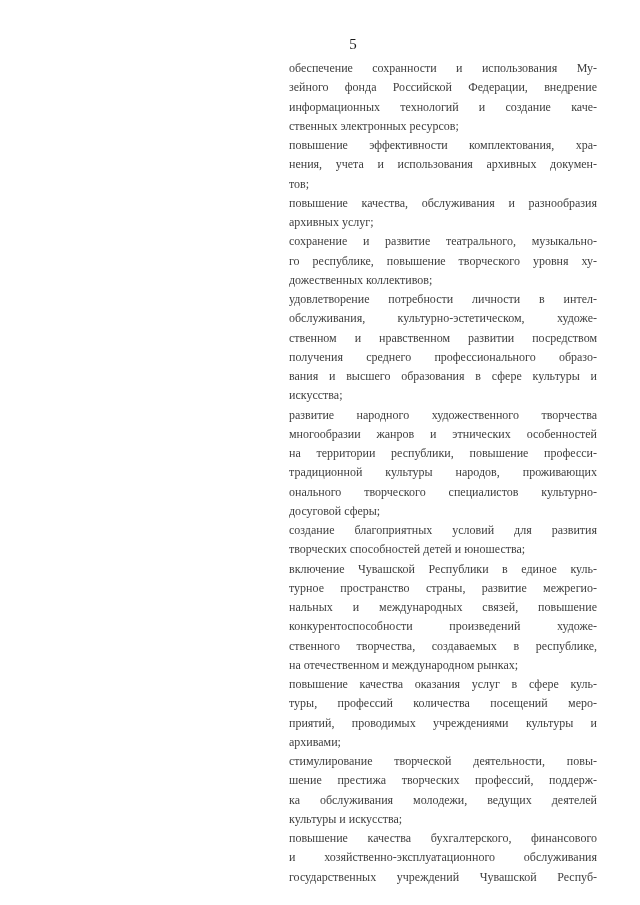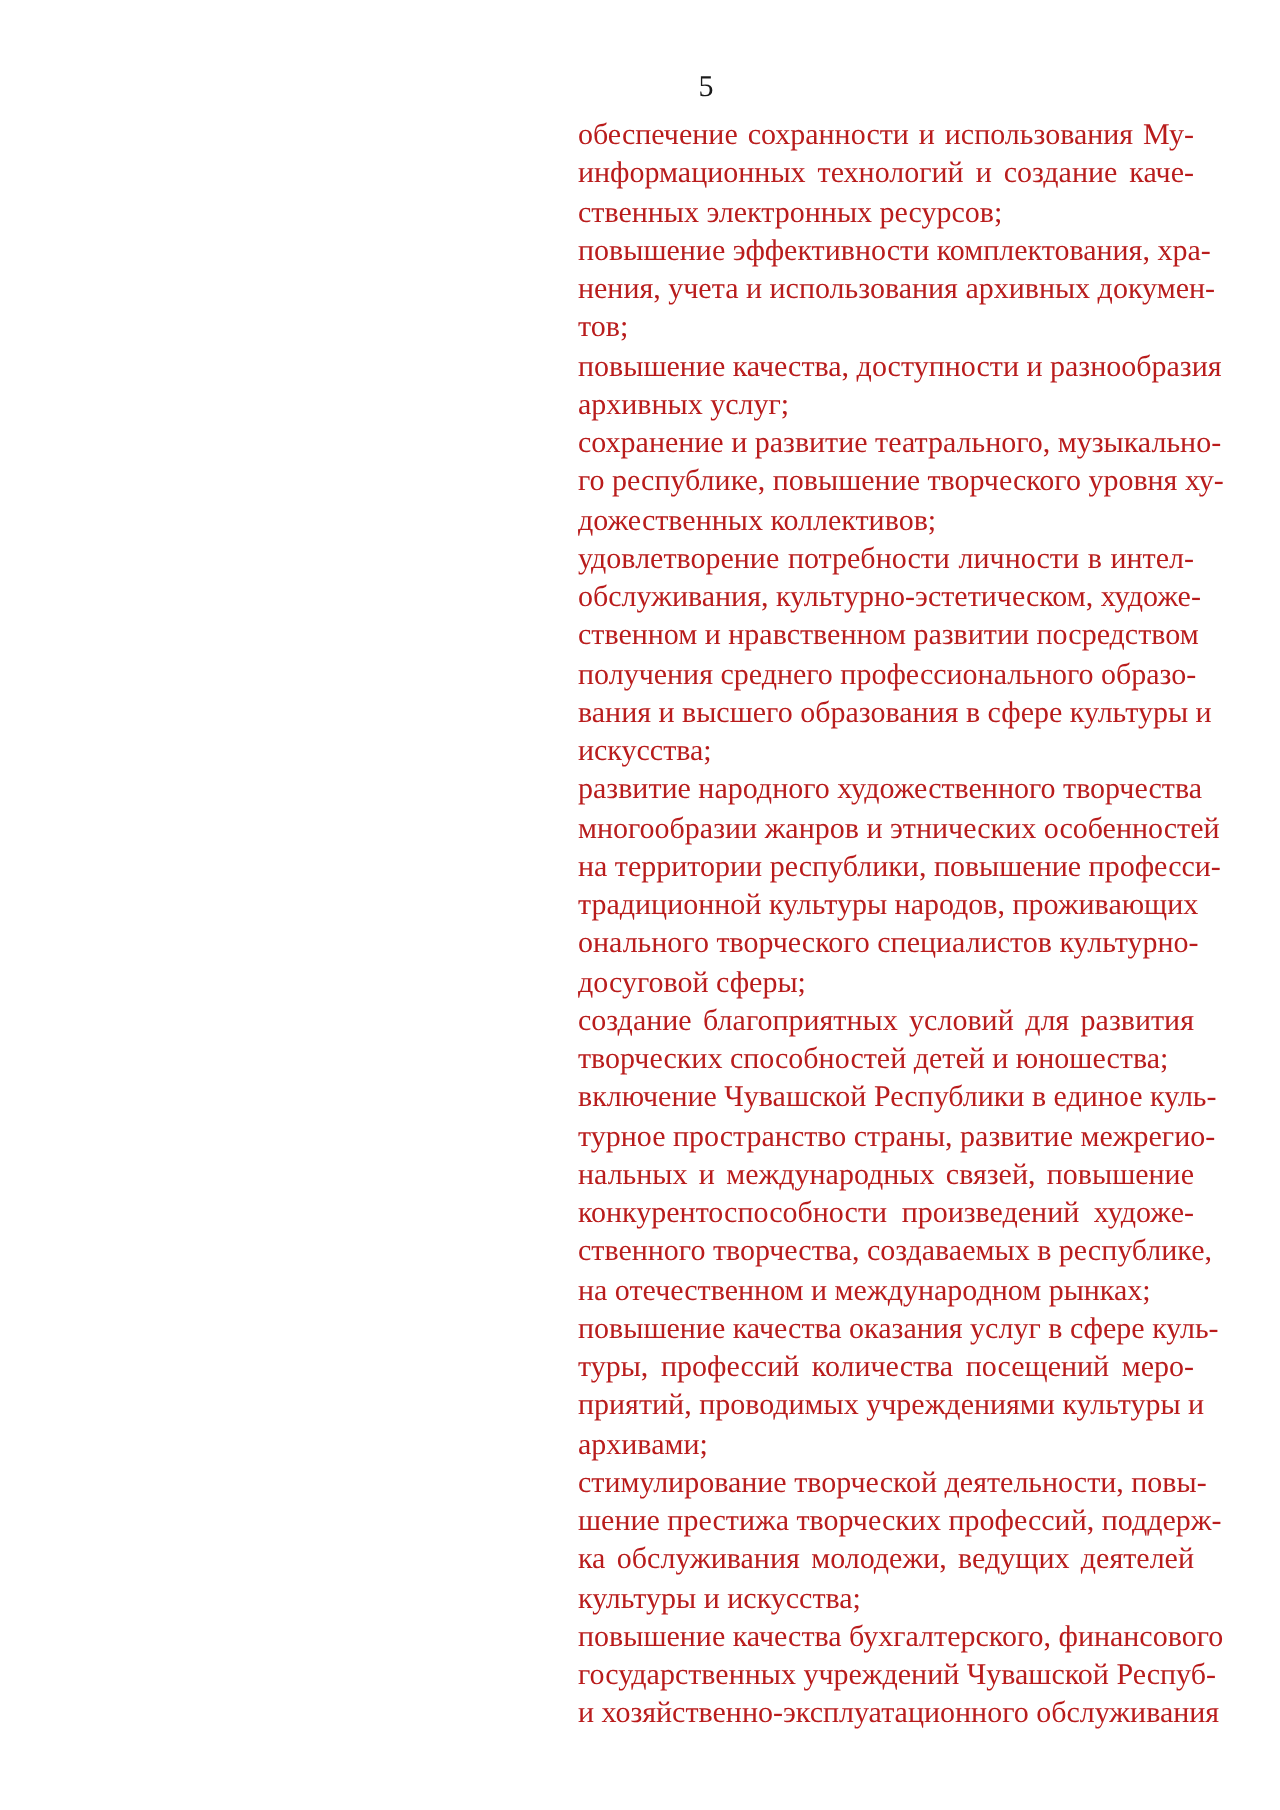--- a/index.html
+++ b/index.html
@@ -3,44 +3,45 @@
 <meta charset="utf-8">
 <style>
   html, body { margin:0; padding:0; background:#ffffff; }
   body { width:640px; height:905px; position:relative; overflow:hidden; }
   .page-number {
     position:absolute; left:343px; top:36px; width:20px; text-align:center;
     font-family:"Liberation Serif", serif; font-size:15px; color:#1a1a1a;
   }
   .text-block {
     position:absolute; left:289px; top:59px; width:308px;
-    font-family:"Liberation Serif", serif; font-size:15px; line-height:19.25px;
-    color:#b91c1c;
+    font-family:"Liberation Serif", serif; font-size:12px; line-height:19.25px;
+    color:#404040;
   }
   .line { white-space:nowrap; height:19.25px; }
   .line.j { text-align:justify; text-align-last:justify; }
 </style>
 </head>
 <body>
 
 <div class="page-number">5</div>
 
 <div class="text-block" id="body">
     <div>
       <div class="line j">обеспечение сохранности и использования Му-</div>
+      <div class="line j">зейного фонда Российской Федерации, внедрение</div>
       <div class="line j">информационных технологий и создание каче-</div>
       <div class="line">ственных электронных ресурсов;</div>
     </div>
     <div>
       <div class="line j">повышение эффективности комплектования, хра-</div>
       <div class="line j">нения, учета и использования архивных докумен-</div>
       <div class="line">тов;</div>
     </div>
     <div>
-      <div class="line j">повышение качества, доступности и разнообразия</div>
+      <div class="line j">повышение качества, обслуживания и разнообразия</div>
       <div class="line">архивных услуг;</div>
     </div>
     <div>
       <div class="line j">сохранение и развитие театрального, музыкально-</div>
       <div class="line j">го республике, повышение творческого уровня ху-</div>
       <div class="line">дожественных коллективов;</div>
     </div>
     <div>
       <div class="line j">удовлетворение потребности личности в интел-</div>
       <div class="line j">обслуживания, культурно-эстетическом, художе-</div>
@@ -76,16 +77,16 @@
       <div class="line">архивами;</div>
     </div>
     <div>
       <div class="line j">стимулирование творческой деятельности, повы-</div>
       <div class="line j">шение престижа творческих профессий, поддерж-</div>
       <div class="line j">ка обслуживания молодежи, ведущих деятелей</div>
       <div class="line">культуры и искусства;</div>
     </div>
     <div>
       <div class="line j">повышение качества бухгалтерского, финансового</div>
+      <div class="line j">и хозяйственно-эксплуатационного обслуживания</div>
       <div class="line j">государственных учреждений Чувашской Респуб-</div>
-      <div class="line j">и хозяйственно-эксплуатационного обслуживания</div>
     </div>
   </div>
 
 </body></html>

